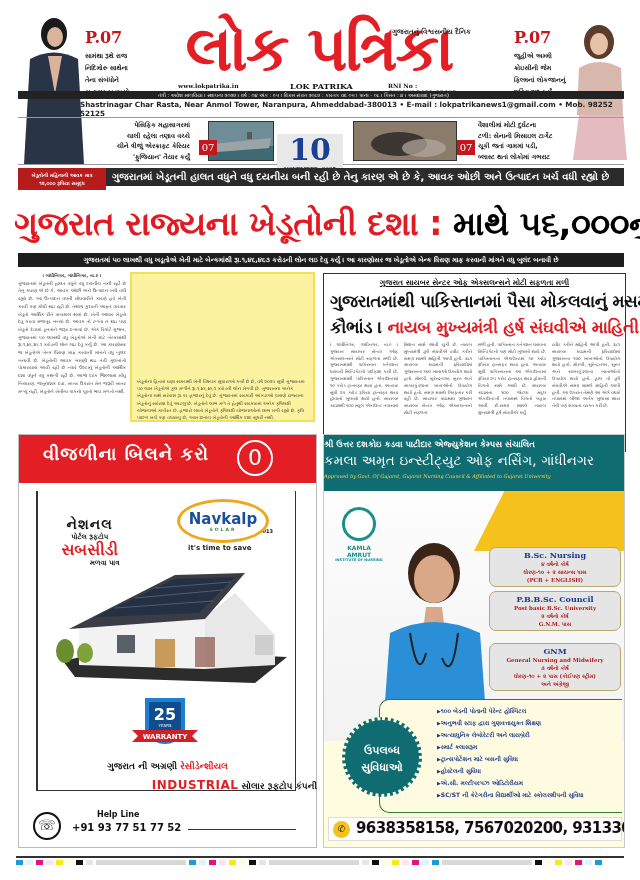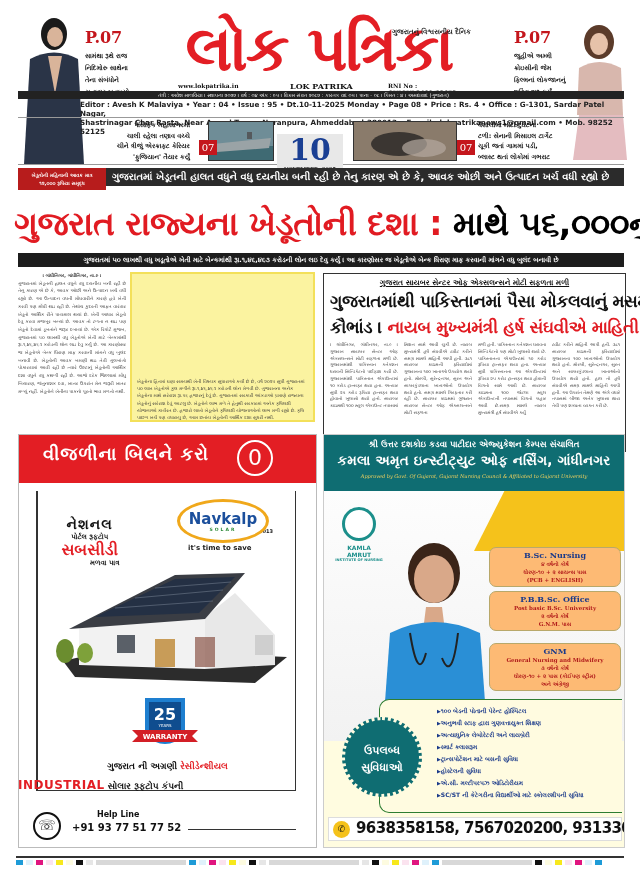--- a/index.html
+++ b/index.html
@@ -76,42 +76,42 @@
   .natl { position: absolute; left: 60px; top: 516px; text-align: center; }
   .natl .a { font-size: 14px; font-weight: bold; letter-spacing: 1px; }
   .natl .b { font-size: 7px; font-weight: bold; }
   .natl .c { font-size: 16px; font-weight: bold; color: #e31e24; line-height: 18px; }
   .natl .d { font-size: 7px; font-weight: bold; padding-left: 30px; }
 
   .house { position: absolute; left: 55px; top: 565px; width: 240px; height: 122px; }
   .warranty { position: absolute; left: 130px; top: 696px; width: 70px; height: 60px; }
   .solar-line1 { position: absolute; left: 18px; top: 761px; width: 299px; text-align: center; font-size: 9px; font-weight: bold; }
   .solar-line1 .red { color: #e31e24; }
-  .solar-line2 { position: absolute; left: 18px; top: 778px; width: 299px; text-align: left; font-size: 9px; font-weight: bold; }
+  .solar-line2 { position: absolute; left: 18px; top: 778px; width: 299px; text-align: right; font-size: 9px; font-weight: bold; }
   .solar-line2 .red { color: #e31e24; font-size: 12px; letter-spacing: 0.5px; }
   .phone-icon { position: absolute; left: 33px; top: 812px; width: 28px; height: 28px; border: 2.5px solid #111; border-radius: 50%; text-align: center; font-size: 14px; line-height: 23px; }
   .helpline-label { position: absolute; left: 97px; top: 810px; font-size: 8px; font-weight: bold; }
   .helpline-num { position: absolute; left: 72px; top: 822px; font-size: 10px; font-weight: bold; }
   .helpline-rule { position: absolute; left: 188px; top: 829px; width: 108px; height: 1px; background: #333; }
 
   
   .nurse-ad { position: absolute; left: 323px; top: 434px; width: 302px; height: 414px; border: 1px solid #ccc; background: #fffce0; overflow: hidden; }
-  .nurse-top { position: absolute; left: 0; top: 0; width: 100%; height: 56px; background: #0f6d72; text-align: center; color: #fff; }
+  .nurse-top { position: absolute; left: 0; top: 0; width: 100%; height: 56px; background: #0f6d72; color: #fff; }
   .nurse-top .a { font-size: 8.5px; font-weight: bold; margin-top: 4px; }
-  .nurse-top .b { font-size: 13.5px; font-weight: bold; margin-top: 2px; letter-spacing: 0.2px; }
+  .nurse-top .b { font-size: 13.5px; font-weight: normal; margin-top: 2px; letter-spacing: 0.2px; }
   .nurse-top .c { font-family: "DejaVu Serif", serif; font-style: italic; font-size: 5px; color: #f4d35e; margin-top: 4px; }
   .nurse-white { position: absolute; left: 0; top: 56px; width: 100%; height: 250px; background: linear-gradient(180deg,#fdfdfd,#f2f2f2); }
   .yellow-wedge { position: absolute; left: 150px; top: 56px; width: 152px; height: 60px; background: #f5c21b; clip-path: polygon(20% 0,100% 0,100% 100%,0 100%); }
   .ka-logo { position: absolute; left: 10px; top: 72px; width: 50px; text-align: center; }
   .ka-circle { width: 34px; height: 34px; margin: 0 auto; border-radius: 50%; border: 3px solid #1c8f8b; background: #fff; }
   .ka-logo .n1 { font-size: 6px; font-weight: bold; color: #1c8f8b; margin-top: 3px; }
   .ka-logo .n2 { font-size: 3.6px; font-weight: bold; color: #1c8f8b; }
   .praveshu { position: absolute; left: 176px; top: 62px; width: 124px; text-align: center; color: #1b3a8a; font-size: 12.5px; font-weight: bold; line-height: 17px; }
   .nurse-person { position: absolute; left: 48px; top: 98px; width: 120px; height: 210px; }
-  .course { position: absolute; left: 165px; width: 132px; border: 1px solid #b8a86a; border-radius: 7px; background: #fdba74; text-align: center; font-family: "DejaVu Serif", serif; padding: 2px 0; }
+  .course { position: absolute; left: 165px; width: 132px; border: 1px solid #b8a86a; border-radius: 7px; background: #e5e5e5; text-align: center; font-family: "DejaVu Serif", serif; padding: 2px 0; }
   .course .title { color: #1b3a8a; font-size: 8px; font-weight: bold; }
   .course .sub { color: #b11b1b; font-size: 5.5px; font-weight: bold; line-height: 8px; }
   .course .line { color: #b11b1b; font-size: 5.5px; font-weight: bold; line-height: 8px; }
   .facility-box { position: absolute; left: 55px; top: 264px; width: 243px; height: 114px; border: 1.5px solid #2e7d32; border-right: none; border-radius: 10px 0 0 10px; background: #fffbe0; }
   .seal { position: absolute; left: 18px; top: 282px; width: 80px; height: 80px; background: #0f6d72; border-radius: 50%; color: #fff; text-align: center; font-size: 11px; font-weight: bold; line-height: 17px; padding-top: 22px; border: 3px dotted #fffbe0; }
   .fac-list { position: absolute; left: 113px; top: 270px; width: 185px; list-style: none; }
   .fac-list li { font-size: 6px; font-weight: bold; color: #1b3a8a; line-height: 11px; white-space: nowrap; }
   .fac-list li::before { content: "\25B6 "; font-size: 5px; color: #1b3a8a; }
   .nurse-phone { position: absolute; left: 4px; top: 382px; width: 294px; height: 24px; background: #fff; border: 1px solid #ddd; }
   .nurse-phone .ic { position: absolute; left: 4px; top: 3px; width: 17px; height: 17px; background: #f5c21b; border-radius: 50%; text-align: center; font-size: 9px; line-height: 17px; }
@@ -160,21 +160,20 @@
   <svg width="70" height="140" viewBox="0 0 70 140">
     <ellipse cx="34" cy="22" rx="15" ry="17" fill="#5b3b2a"></ellipse>
     <ellipse cx="34" cy="24" rx="9" ry="11" fill="#e6c2aa"></ellipse>
     <path d="M14 48 Q34 36 56 48 L58 95 L12 95 Z" fill="#d8b7ad"></path>
     <path d="M14 95 L58 95 L62 140 L8 140 Z" fill="#e4bcc0"></path>
   </svg>
 </div>
 
 <div class="dark-strip">તંત્રી : અવેશ માલવિયા । સ્થાપના ૨૦૨૨ । વર્ષ : ૦૪ અંક : ૯૫ । વિક્રમ સંવત ૨૦૮૨ : કારતક વદ ૦૫ । પાના - ૦૮ । કિંમત : ૪ । અમદાવાદ (ગુજરાત)</div>
 <div class="editor-line">
-  <div>Editor : Avesh K Malaviya • Year : 04 • Issue : 95 • Dt.10-11-2025 Monday • Page 08 • Price : Rs. 4 • Office : G-1301, Sardar Patel Nagar,</div>
   <div>Shastrinagar Char Rasta, Near Anmol Tower, Naranpura, Ahmeddabad-380013 • E-mail : lokpatrikanews1@gmail.com • Mob. 98252 52125</div>
 </div>
 
 <div class="teaser-row"></div>
 <div class="tz-text" style="left:84px;top:120px;text-align:right;width:106px">પેસિફિક મહાસાગરમાં
 ચાલી રહેલા તણાવ વચ્ચે
 ચીને ત્રીજું એરક્રાફ્ટ કેરિયર
 'ફુજિયાન' તૈયાર કર્યું</div>
 <div class="tz-img" style="left:208px;top:121px;width:66px">
   <svg width="66" height="40" viewBox="0 0 66 40">
@@ -322,21 +321,21 @@
     </svg>
   </div>
 
   <div class="course" style="top:112px">
     <div class="title">B.Sc. Nursing</div>
     <div class="line">૪ વર્ષનો કોર્ષ</div>
     <div class="line">ધોરણ-૧૦ + ૨ સાયન્સ પાસ</div>
     <div class="line">(PCB + ENGLISH)</div>
   </div>
   <div class="course" style="top:156px">
-    <div class="title">P.B.B.Sc. Office</div>
+    <div class="title">P.B.B.Sc. Council</div>
     <div class="sub">Post basic B.Sc. University</div>
     <div class="line">૨ વર્ષનો કોર્ષ</div>
     <div class="line">G.N.M. પાસ</div>
   </div>
   <div class="course" style="top:208px">
     <div class="title">GNM</div>
     <div class="sub">General Nursing and Midwifery</div>
     <div class="line">૩ વર્ષનો કોર્ષ</div>
     <div class="line">ધોરણ-૧૦ + ૨ પાસ (કોઈપણ સ્ટ્રીમ)</div>
     <div class="line">અને અંગ્રેજી</div>

